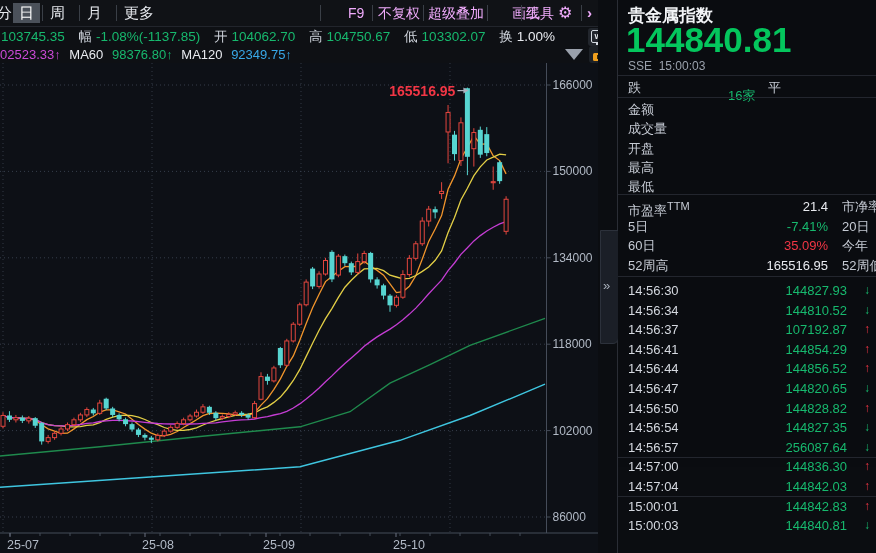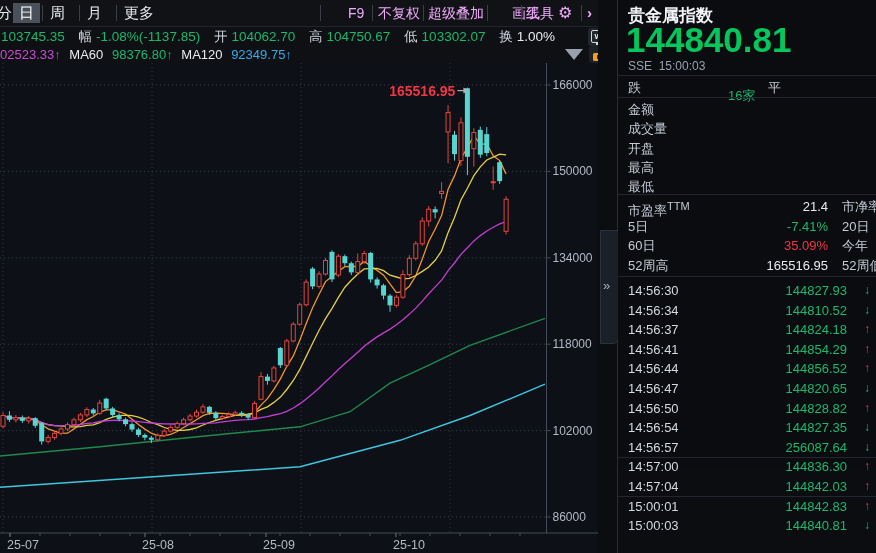--- a/index.html
+++ b/index.html
@@ -399,21 +399,21 @@
     <span class="tick-v">144827.93</span>
     <span class="tick-a" style="color:#17b96e">↓</span>
         </div>
         <div class="prow" style="top:300.6px">
     <span class="tick-t">14:56:34</span>
     <span class="tick-v">144810.52</span>
     <span class="tick-a" style="color:#17b96e">↓</span>
         </div>
         <div class="prow" style="top:320.2px">
     <span class="tick-t">14:56:37</span>
-    <span class="tick-v">144824.18</span>
+    <span class="tick-v">107192.87</span>
     <span class="tick-a" style="color:#f23645">↑</span>
         </div>
         <div class="prow" style="top:339.8px">
     <span class="tick-t">14:56:41</span>
     <span class="tick-v">144854.29</span>
     <span class="tick-a" style="color:#f23645">↑</span>
         </div>
         <div class="prow" style="top:359.4px">
     <span class="tick-t">14:56:44</span>
     <span class="tick-v">144856.52</span>

